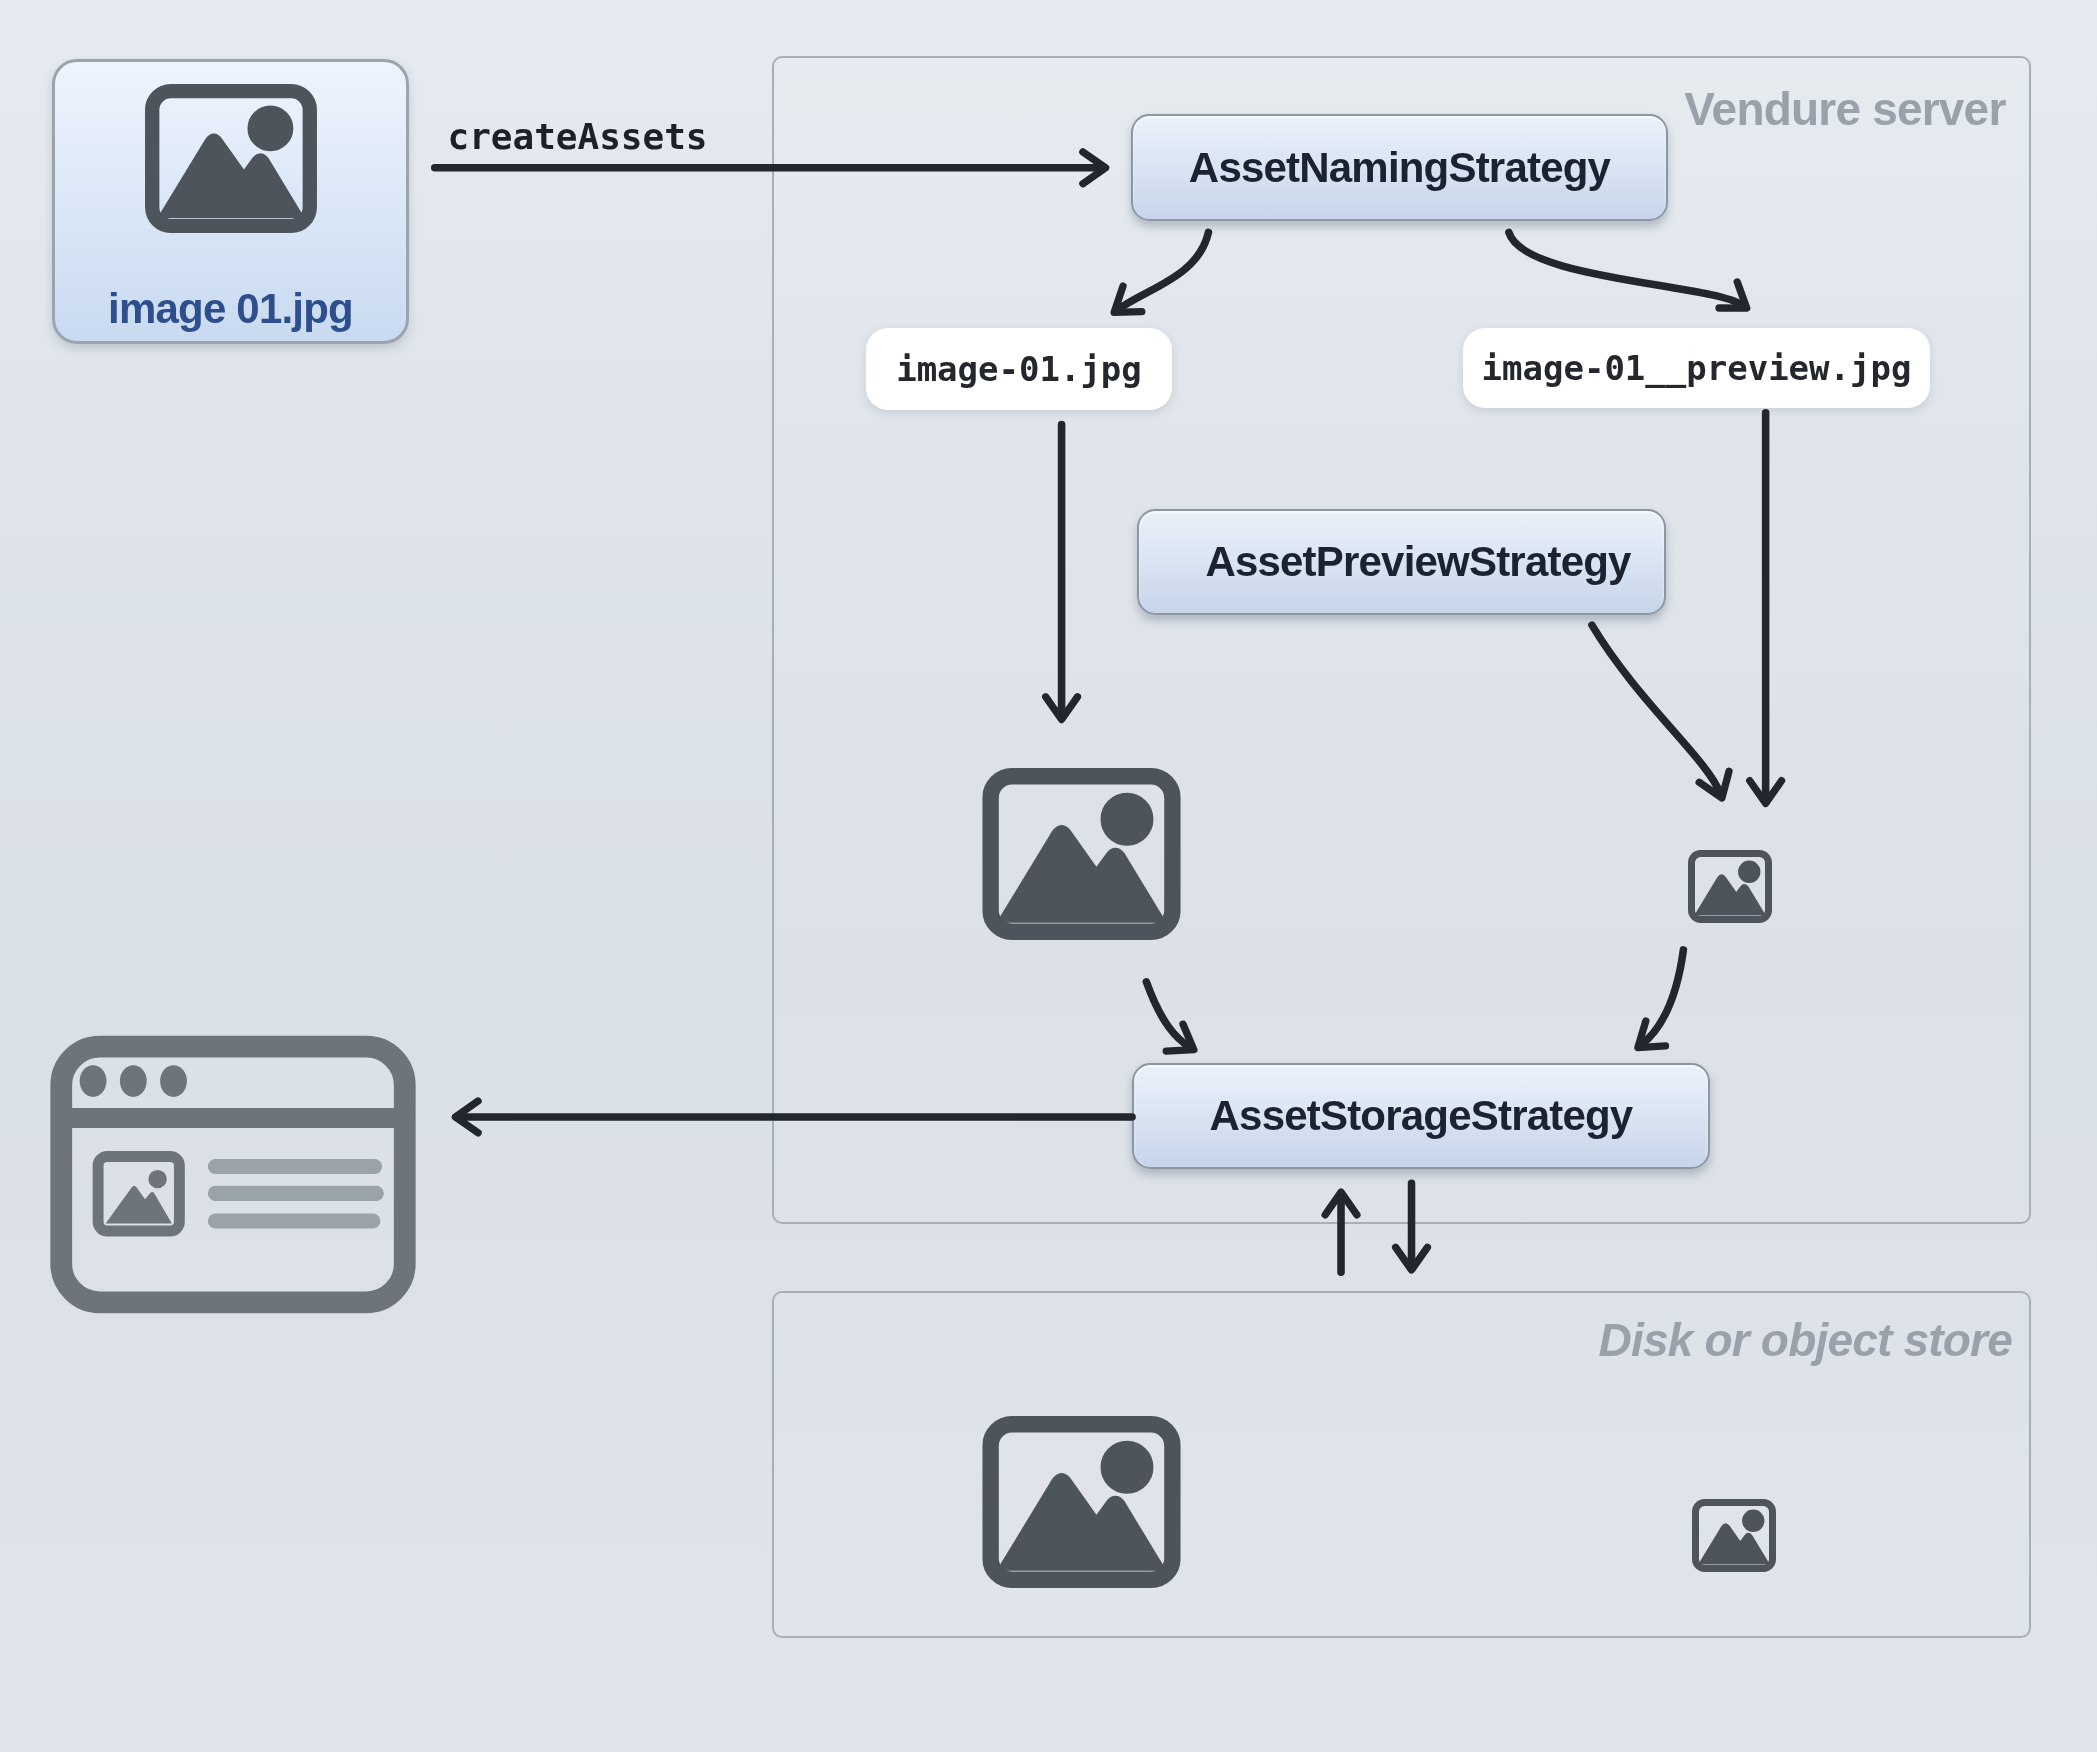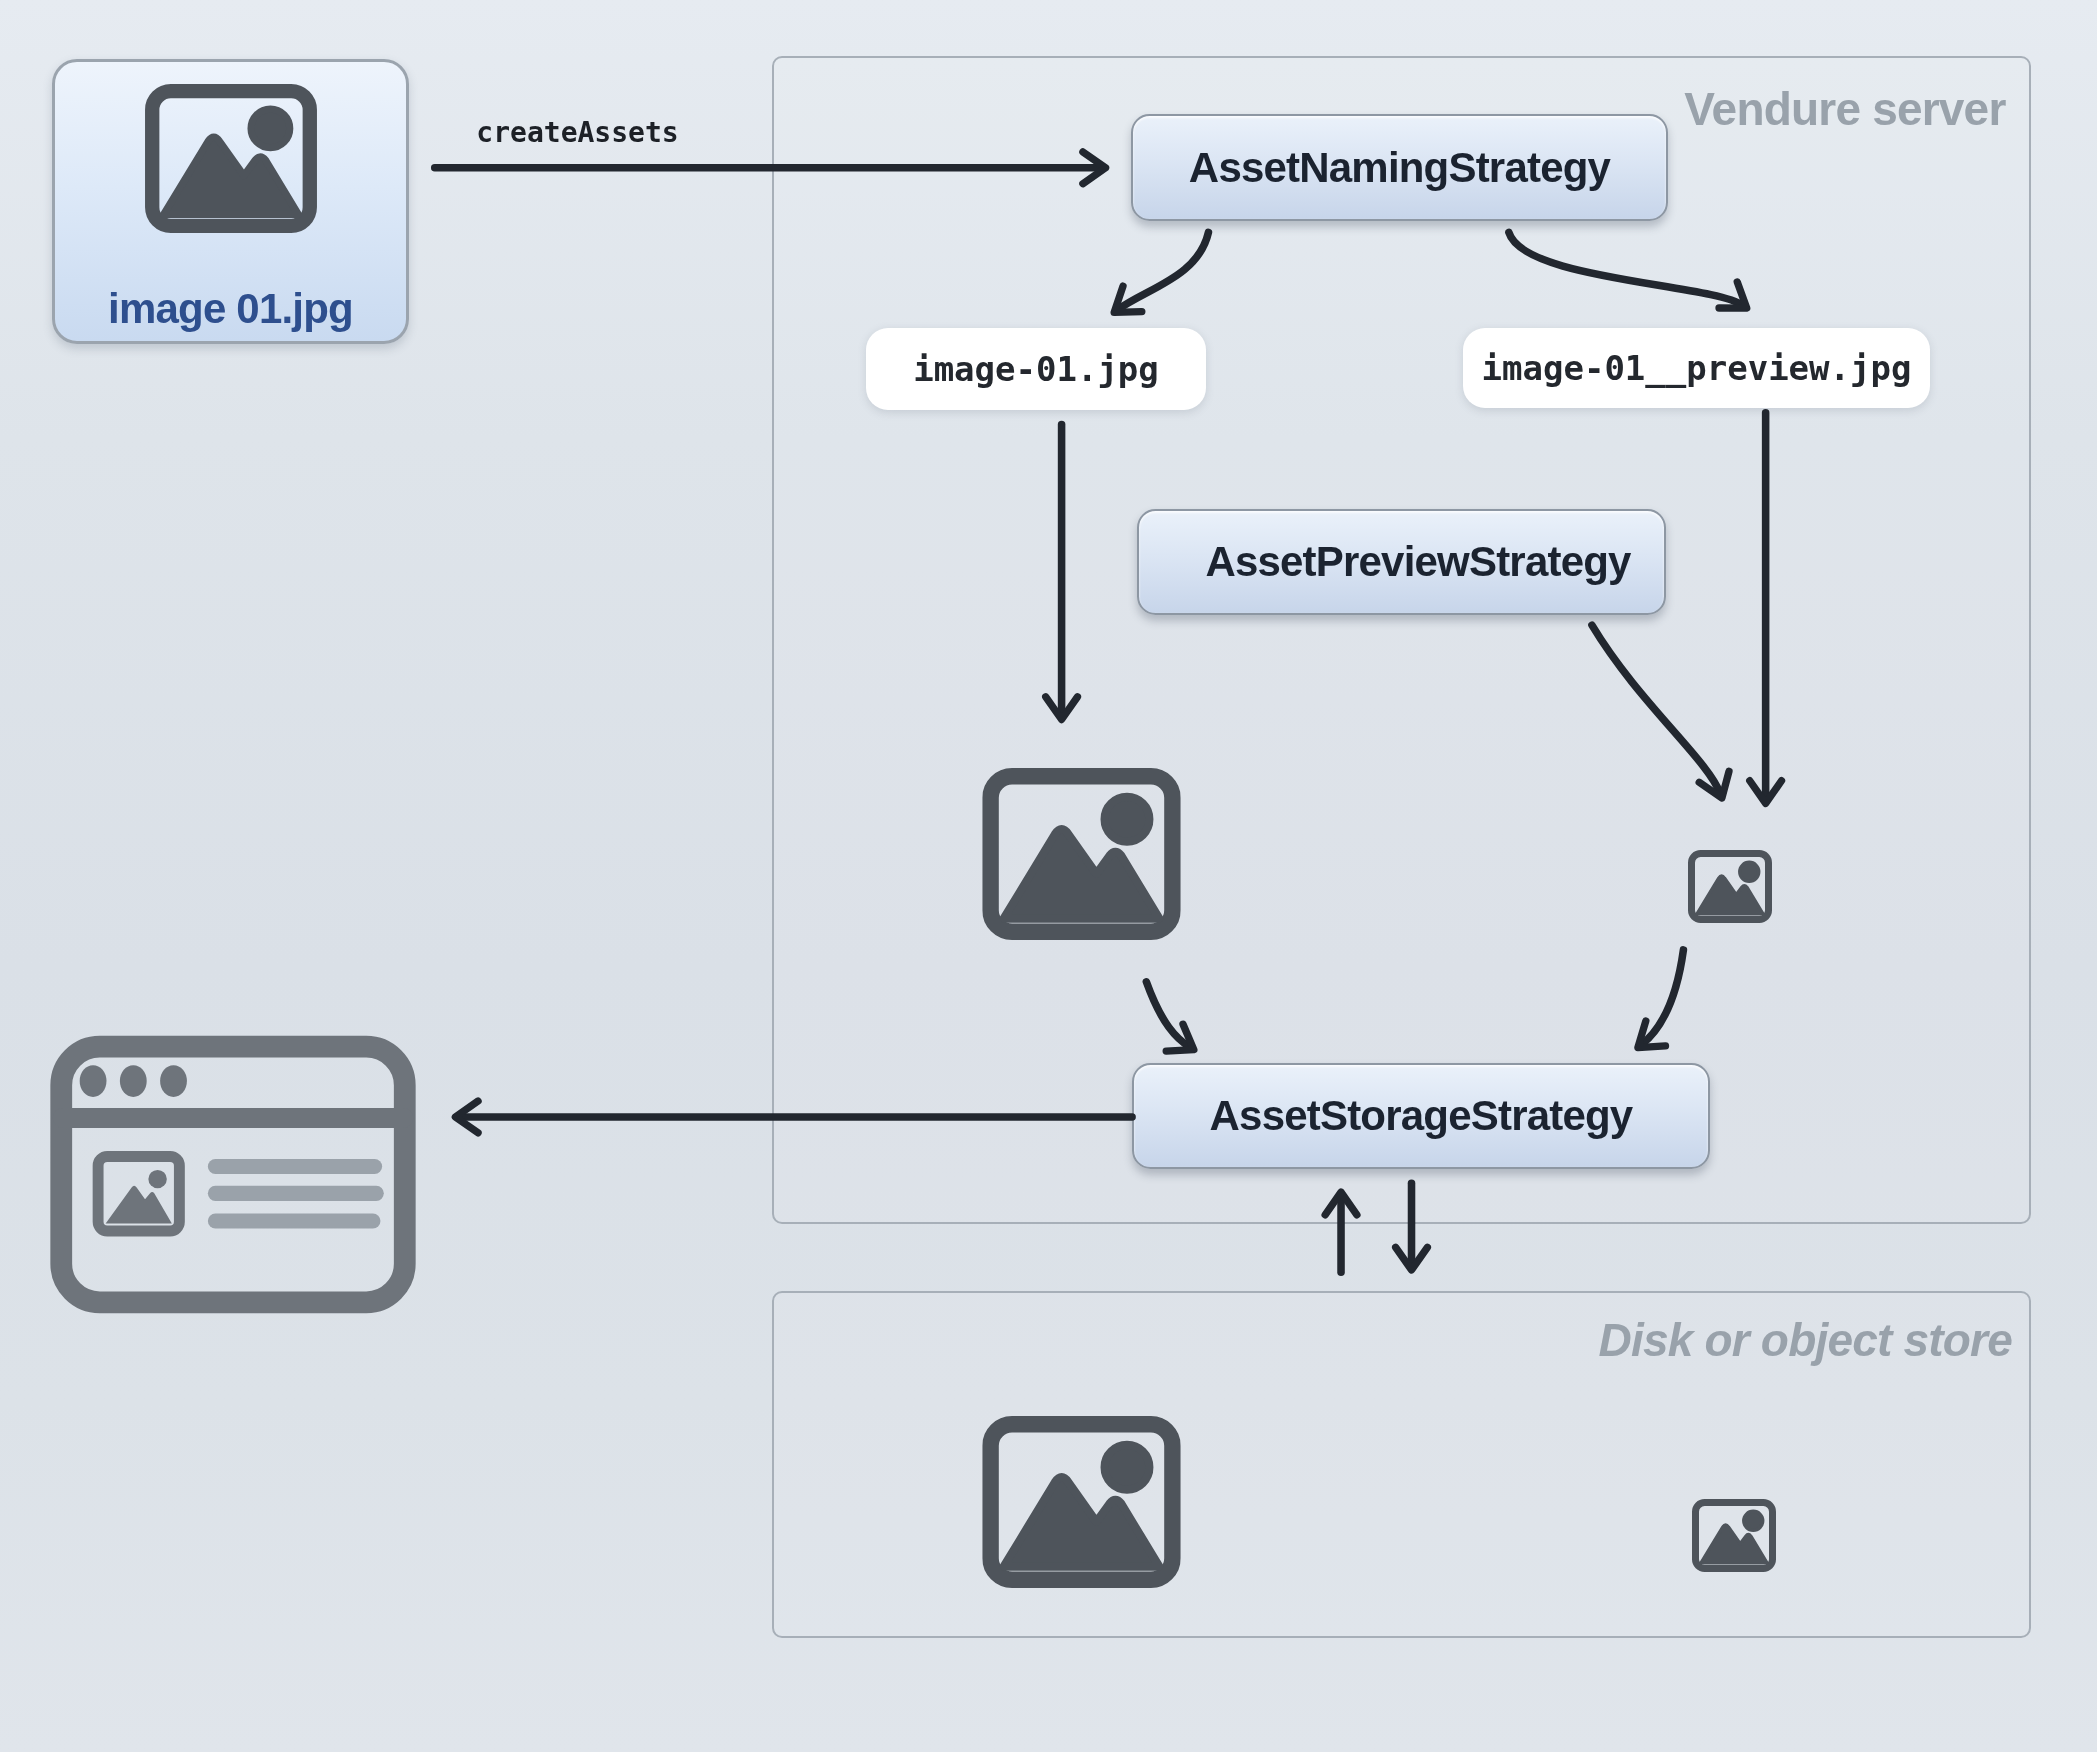--- a/index.html
+++ b/index.html
@@ -20,21 +20,21 @@
   }
   .card .icon-slot{margin-top:22px;}
   .card-label{
     margin-top:52px;font-size:42px;font-weight:700;color:var(--card-label,#2e4f8e);
     letter-spacing:-0.8px;
   }
 
   
   .code-label{
     left:435px;top:116px;width:285px;text-align:center;
-    font-family:"DejaVu Sans Mono",monospace;font-size:28px;font-weight:700;
+    font-family:"DejaVu Sans Mono",monospace;font-size:36px;font-weight:700;
     color:#1d2127;
   }
 
   
   .container{
     border:2.5px solid #a7afb8;border-radius:10px;box-sizing:border-box;
     background:rgba(255,255,255,0.06);
   }
   .vendure{left:772px;top:56px;width:1259px;height:1168px;}
   .disk{left:772px;top:1291px;width:1259px;height:347px;font-style:italic;}
@@ -59,21 +59,21 @@
   .storage{left:1132px;top:1063px;width:578px;height:106px;}
 
   
   .chip{
     background:#ffffff;border-radius:22px;
     display:flex;align-items:center;justify-content:center;
     font-family:"DejaVu Sans Mono",monospace;font-size:34px;font-weight:600;
     color:var(--chip-text,#24282e);
     box-shadow:0 2.5px 8.4px rgba(90,100,115,.18);z-index:4;
   }
-  .chip1{left:866px;top:328px;width:340px;height:82px;}
+  .chip1{left:866px;top:328px;width:306px;height:82px;}
   .chip2{left:1463px;top:328px;width:467px;height:80px;}
 
   
   #arrows{left:0;top:0;z-index:5;pointer-events:none;}
   .arrow{stroke:var(--arrow,#22272f);stroke-width:9;fill:none;stroke-linecap:round;}
   .ah-path{stroke:var(--arrow,#22272f);stroke-width:6.5;fill:none;stroke-linecap:round;stroke-linejoin:round;}
 
   
   .ic-frame{fill:none;stroke:var(--icon,#4e545b);stroke-width:10;}
   .ic-fill{fill:var(--icon,#4e545b);stroke:var(--icon,#4e545b);stroke-width:5;stroke-linejoin:round;}

